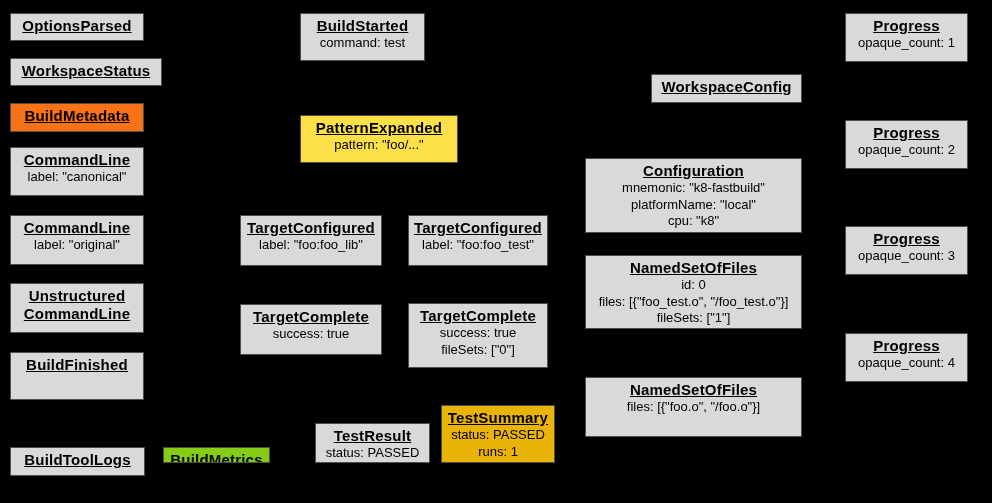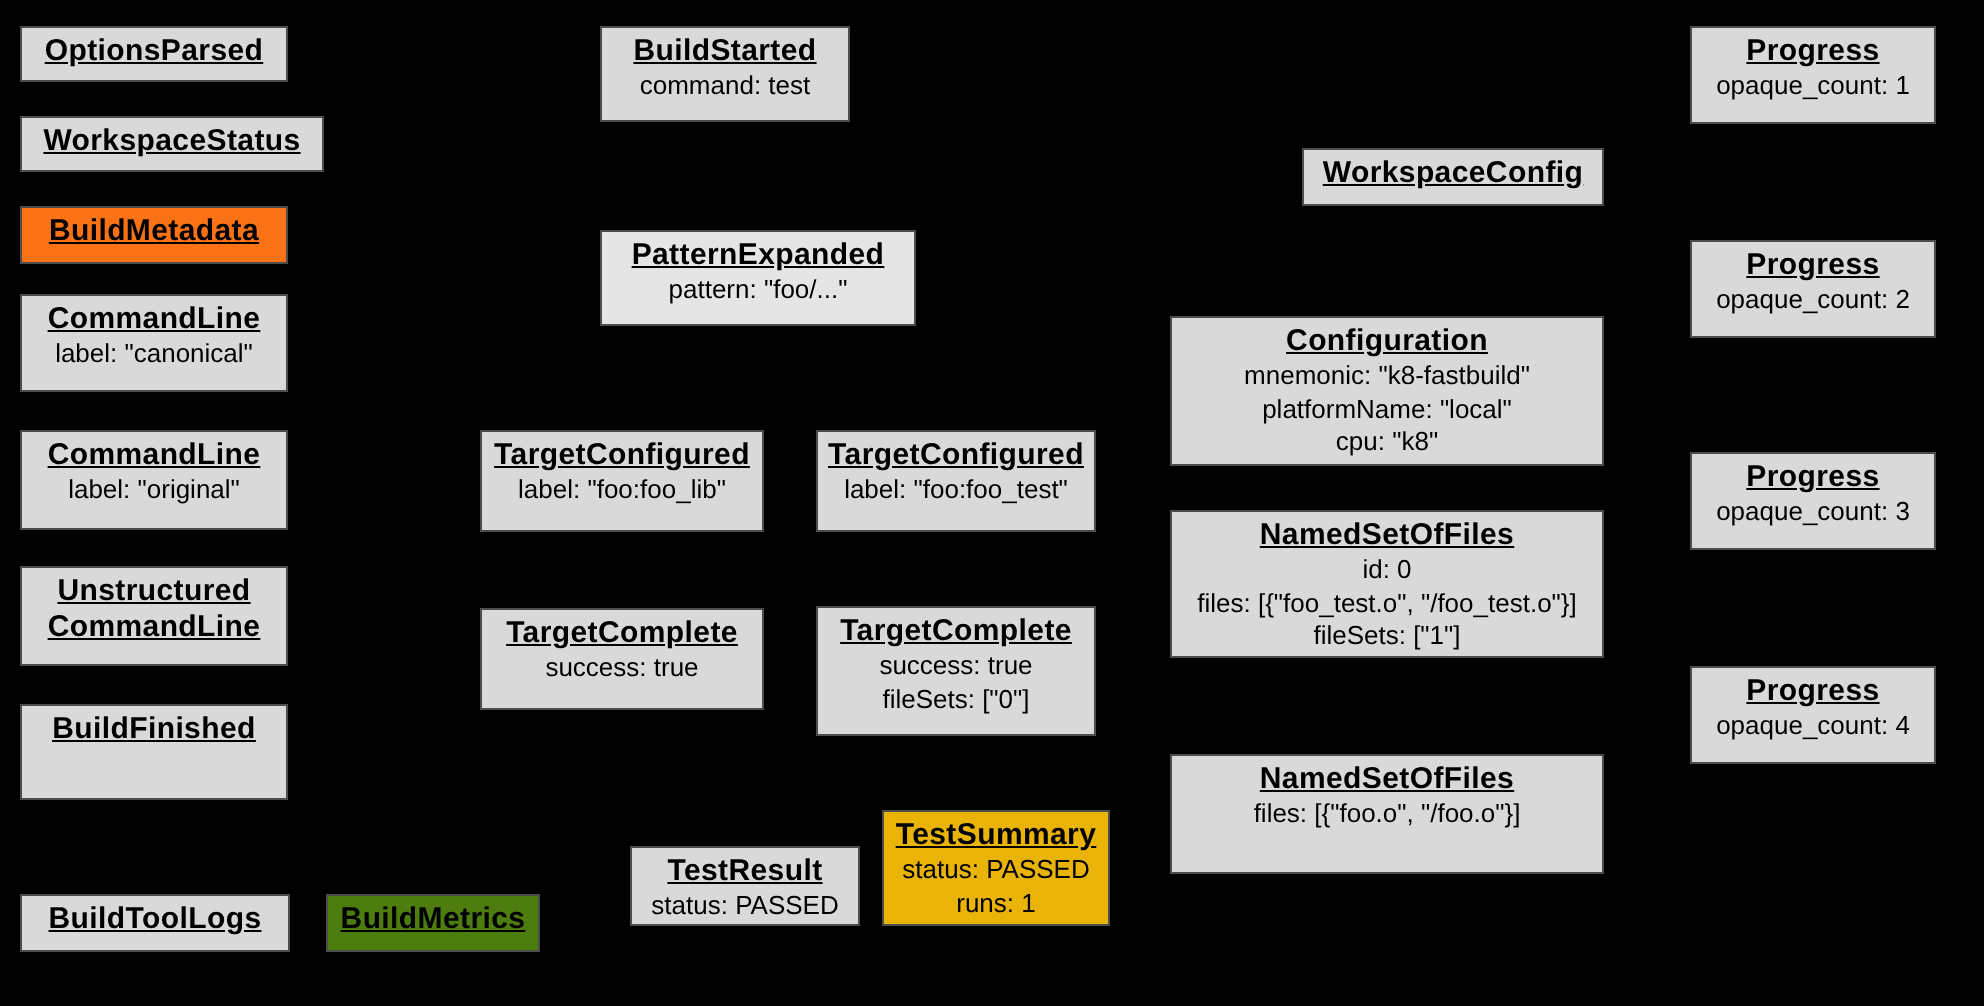--- a/index.html
+++ b/index.html
@@ -72,31 +72,31 @@
 CommandLine</div>
     <div class="box-lines"></div>
   </div>
     <div class="event-box" style="left: 10px; top: 352px; width: 134px; height: 48px; background: rgb(217, 217, 217); border-color: rgb(77, 77, 77); text-decoration: underline;">
     <div class="box-title">BuildFinished</div>
   </div>
     <div class="event-box" style="left: 10px; top: 447px; width: 135px; height: 29px; background: rgb(217, 217, 217); border-color: rgb(77, 77, 77);">
     <div class="box-title">BuildToolLogs</div>
     <div class="box-lines"></div>
   </div>
-    <div class="event-box" style="left: 163px; top: 447px; width: 107px; height: 29px; background: #4d7c0f; border-color: rgb(77, 77, 77);">
+    <div class="event-box" style="left: 163px; top: 447px; width: 107px; height: 16px; background: #84cc16; border-color: rgb(77, 77, 77);">
     <div class="box-title">BuildMetrics</div>
     <div class="box-lines"></div>
   </div>
     <div class="event-box" style="left: 300px; top: 13px; width: 125px; height: 48px; background: rgb(217, 217, 217); border-color: rgb(77, 77, 77);">
     <div class="box-title">BuildStarted</div>
     <div class="box-lines">
         <div class="box-line">command: test</div>
       </div>
   </div>
-    <div class="event-box" style="left: 300px; top: 115px; width: 158px; height: 48px; background: #e5e5e5; border-color: rgb(77, 77, 77);">
+    <div class="event-box" style="left: 300px; top: 115px; width: 158px; height: 48px; background: #fde047; border-color: rgb(77, 77, 77);">
     <div class="box-title">PatternExpanded</div>
     <div class="box-lines">
         <div class="box-line">pattern: "foo/..."</div>
       </div>
   </div>
     <div class="event-box" style="left: 240px; top: 215px; width: 142px; height: 51px; background: rgb(217, 217, 217); border-color: rgb(77, 77, 77);">
     <div class="box-title">TargetConfigured</div>
     <div class="box-lines">
         <div class="box-line">label: "foo:foo_lib"</div>
       </div>

